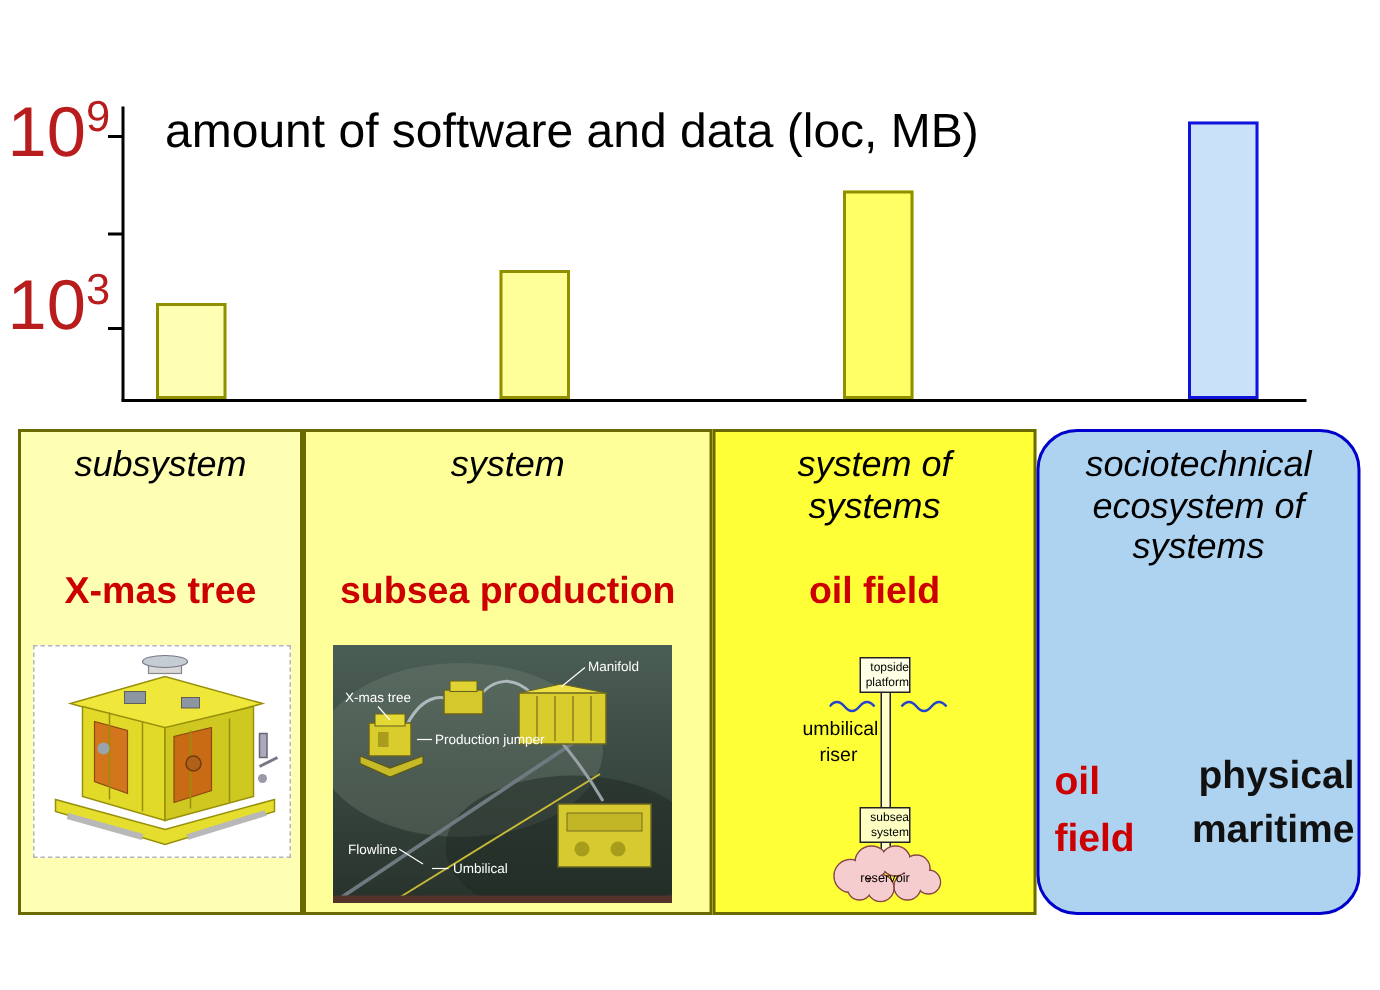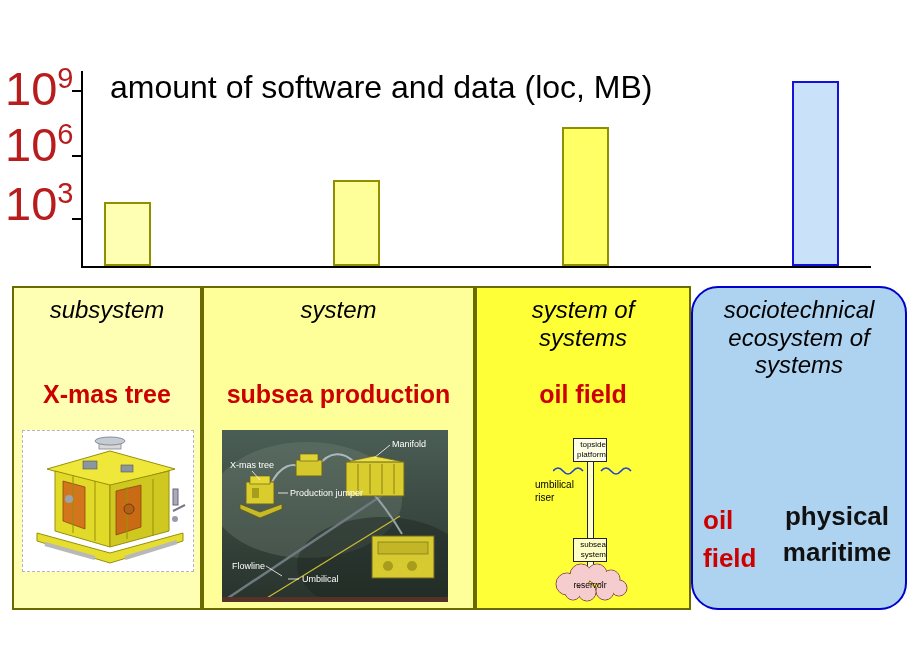--- a/index.html
+++ b/index.html
@@ -30,43 +30,42 @@
         border:1px dashed #b5b5b5;box-sizing:border-box;}
   
   #img2{position:absolute;left:18px;top:142px;width:226px;height:172px;}
   
   .dbox{position:absolute;width:34px;height:24px;background:#ffffe6;border:1px solid #222;
         box-sizing:border-box;font-size:8px;line-height:1.25;text-align:right;padding-top:1px;}
   #topside-box{left:96px;top:150px;}
   #subsea-box{left:96px;top:250px;background:#ffffc4;}
   #riser{position:absolute;left:110px;top:174px;width:7px;height:116px;background:#ffffcc;
          border-left:1.5px solid #222;border-right:1.5px solid #222;box-sizing:border-box;}
-  #riser-label{position:absolute;left:58px;top:190px;width:48px;text-align:left;
-               font-size:10px;line-height:1.3;}
+  #riser-label{position:absolute;left:58px;top:190px;width:48px;text-align:center;
+               font-size:13px;line-height:1.3;}
   #waves{position:absolute;left:76px;top:176px;}
   #cloud{position:absolute;left:70px;top:274px;}
   
   #it-text{position:absolute;left:0;top:127px;width:100%;text-align:center;
            font-weight:bold;font-size:26px;line-height:1.1;color:#1a35c8;}
   #oil-text{position:absolute;left:10px;top:214px;width:66px;font-weight:bold;
             font-size:26px;line-height:1.45;color:#cc0000;}
-  #phys-text{position:absolute;left:78px;top:210px;width:132px;text-align:center;
+  #phys-text{position:absolute;left:78px;top:210px;width:132px;text-align:right;
              font-weight:bold;font-size:26px;line-height:1.4;color:#111;}
   svg text{font-family:"Liberation Sans",sans-serif;}
 </style>
 </head>
 <body>
 
 <div id="slide">
 
   <div id="chart-layer">
     <div id="chart-title">amount of software and data (loc, MB)</div>
 
     <div class="ylabel" style="top:63px"><span>10</span><sup>9</sup></div>
-    <div class="ylabel" style="top:119px"><span>10</span><sup>6</sup></div>
     <div class="ylabel" style="top:178px"><span>10</span><sup>3</sup></div>
 
     <div class="tick" style="left:72px;top:90px"></div>
     <div class="tick" style="left:72px;top:155px"></div>
     <div class="tick" style="left:72px;top:218px"></div>
 
     <div id="y-axis"></div>
     <div id="x-axis"></div>
 
     <div id="bars">

